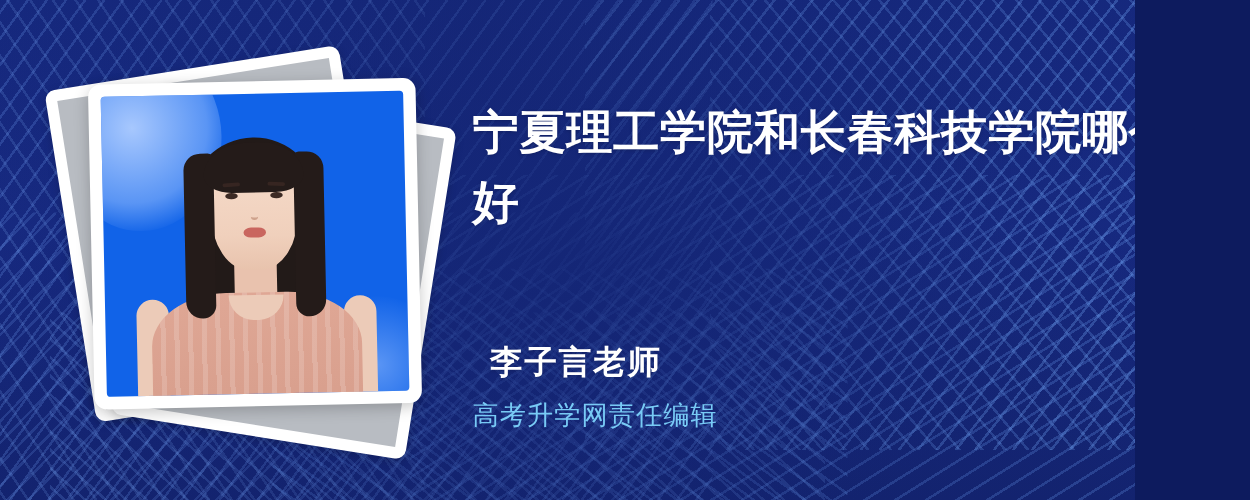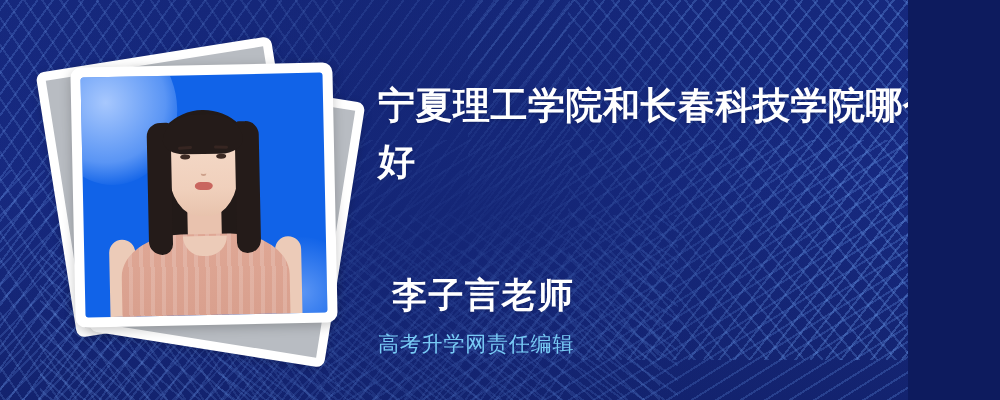--- a/index.html
+++ b/index.html
@@ -386,21 +386,21 @@
     letter-spacing: .5px;
     text-shadow: 0 1px 3px rgba(0,0,0,.18);
   }
   .byline {
     position: absolute;
     top: 272px;
     left: 14px;
   }
   .author {
     color: #ffffff;
-    font-size: 35px;
+    font-size: 26px;
     font-weight: bold;
     letter-spacing: 1.5px;
     text-shadow: 0 1px 3px rgba(0,0,0,.18);
   }
   .role {
     margin-top: 11px;
     margin-left: -14px;
     color: #7dd3fc;
     font-size: 21px;
     font-weight: normal;

